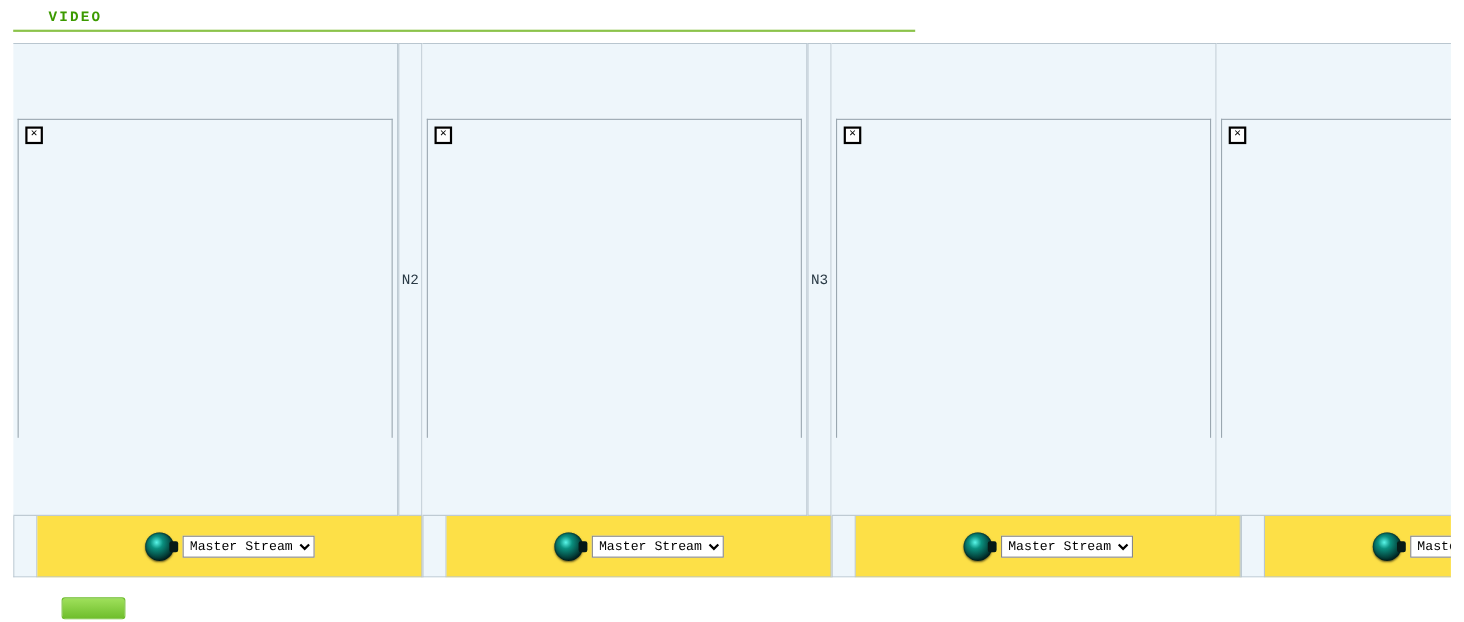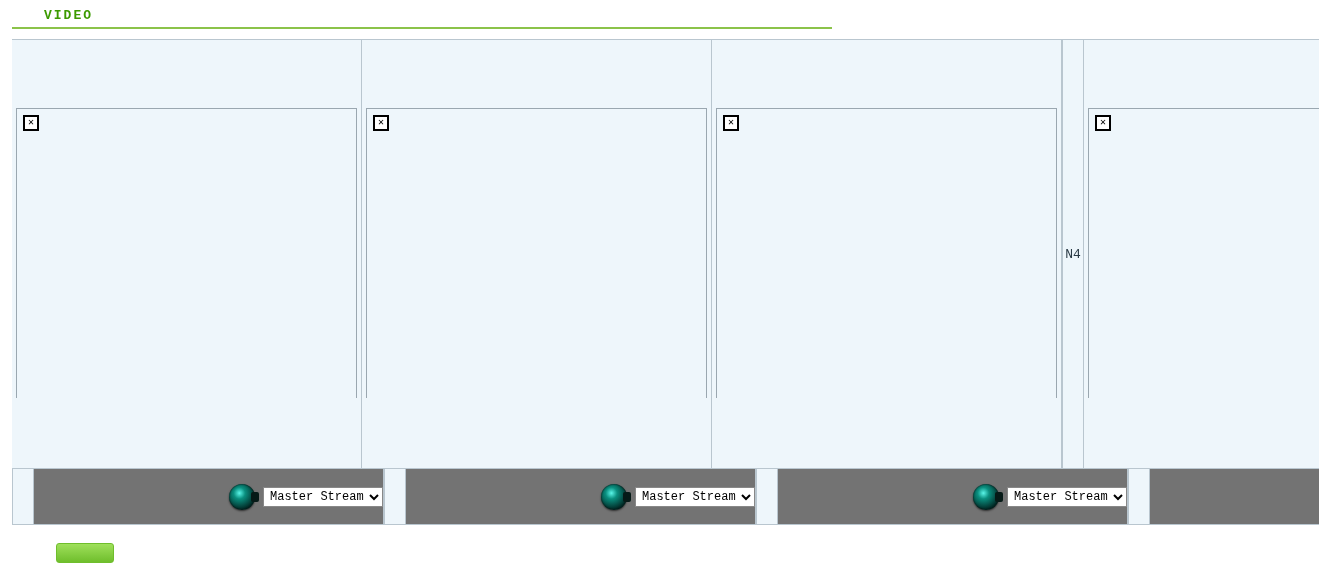--- a/index.html
+++ b/index.html
@@ -89,22 +89,22 @@
     
     .footer-row { display:flex; flex-wrap:nowrap; }
     .footer-label {
       width:22px; min-width:22px; height:56px;
       border:1px solid #b9c6cf; border-top:none;
       background:#eef6fb;
     }
     .footer-cell {
       width:350px; min-width:350px; height:56px;
       border:1px solid #b9c6cf; border-left:none; border-top:none;
-      background:#737373;
-      display:flex; align-items:center; justify-content:flex-end;
+      background:#fde047;
+      display:flex; align-items:center; justify-content:center;
       gap:8px;
     }
     .cam-icon {
       width:26px; height:26px;
       border-radius:50%;
       background: radial-gradient(circle at 40% 35%, #5af5e8 0%, #0a8f7f 25%, #022b27 70%);
       box-shadow: inset 0 0 2px #000, 0 1px 2px rgba(0,0,0,.6);
       position:relative;
     }
     .cam-icon::after{
@@ -137,33 +137,34 @@
 <div class="title-underline"></div>
 
 <div class="grid-wrap">
   <div class="grid-row">
     <div class="video-cell">
       <div class="video-inner">
         <span class="broken-img"></span>
       </div>
     </div>
 
-    <div class="video-cell">
-      <div class="video-inner">
-        <span class="broken-img"></span>
-      </div>
-    </div>
-
-    <div class="video-cell">
-      <div class="video-inner">
-        <span class="broken-img"></span>
-      </div>
-    </div>
-
-    <div class="label-cell">N4</div>
+    <div class="label-cell">N2</div>
+    <div class="video-cell">
+      <div class="video-inner">
+        <span class="broken-img"></span>
+      </div>
+    </div>
+
+    <div class="label-cell">N3</div>
+    <div class="video-cell">
+      <div class="video-inner">
+        <span class="broken-img"></span>
+      </div>
+    </div>
+
     <div class="video-cell">
       <div class="video-inner">
         <span class="broken-img"></span>
       </div>
     </div>
   </div>
 
   <div class="footer-row">
     <div class="footer-label"></div>
     <div class="footer-cell">

